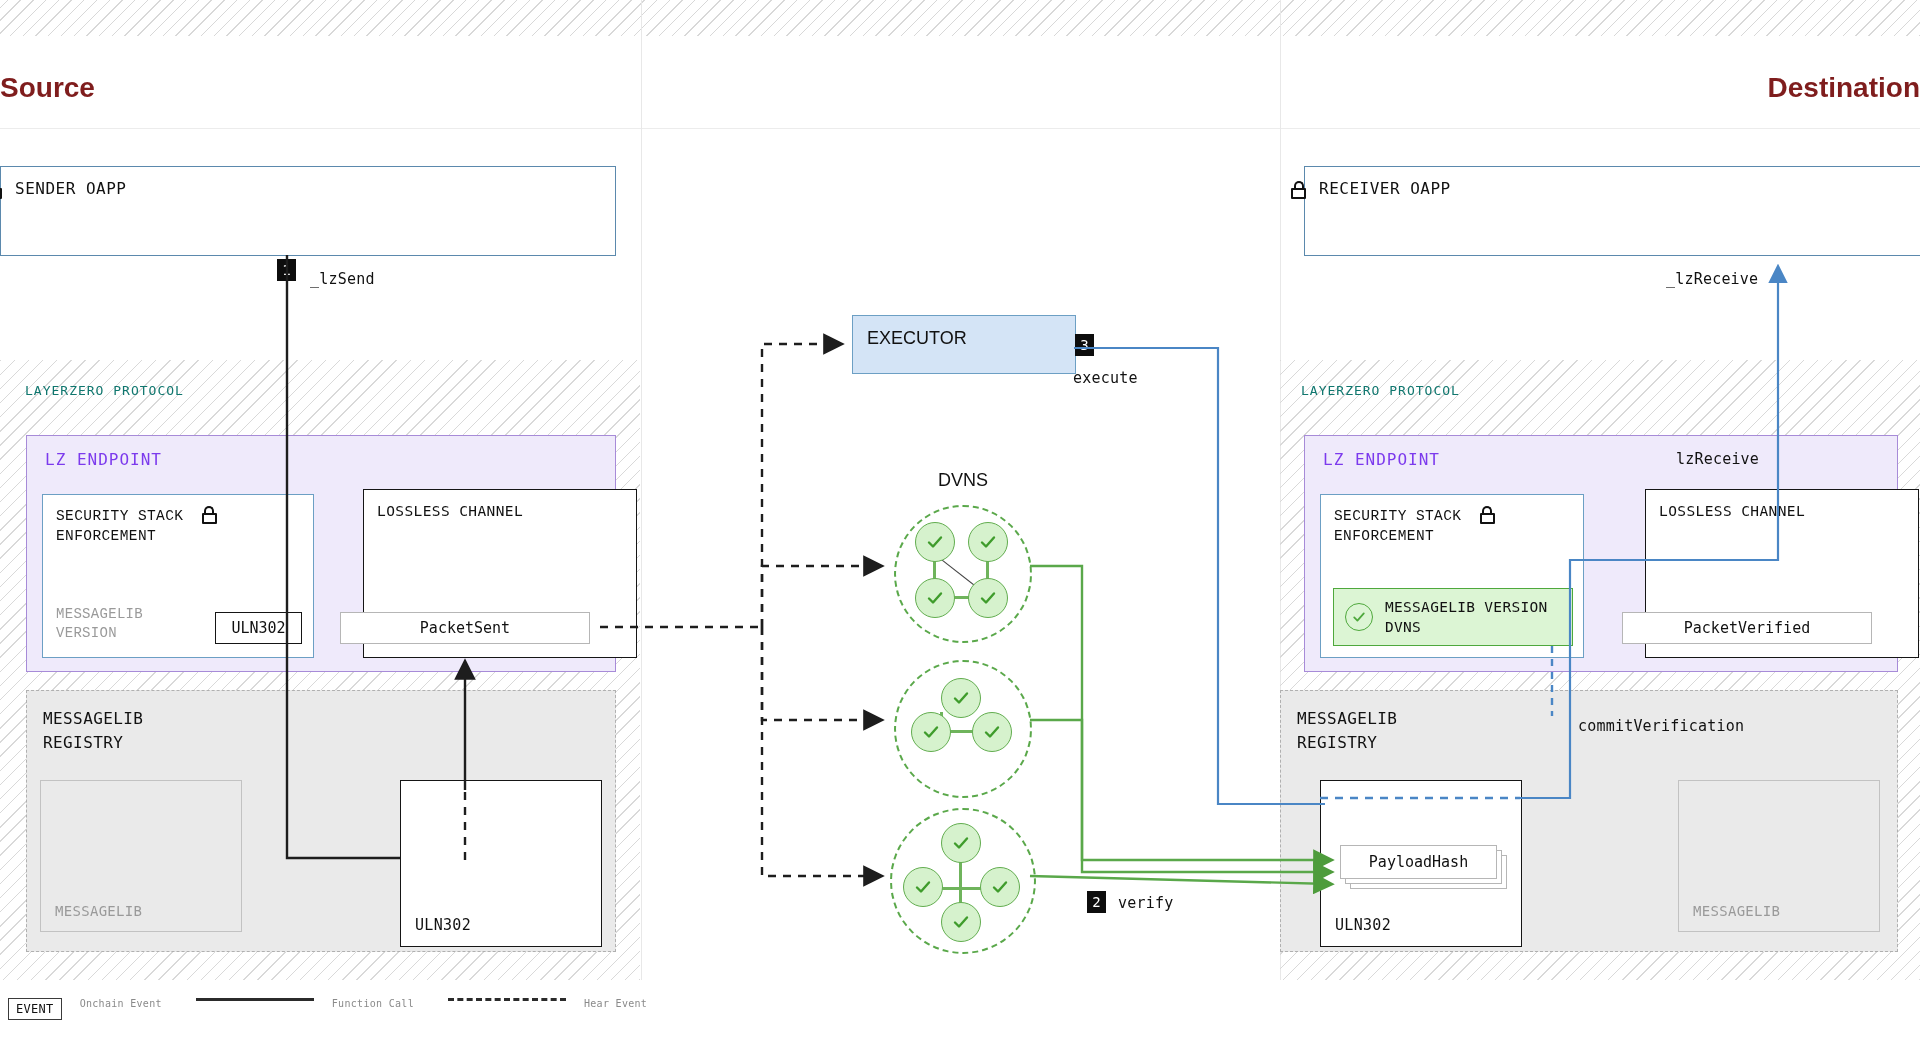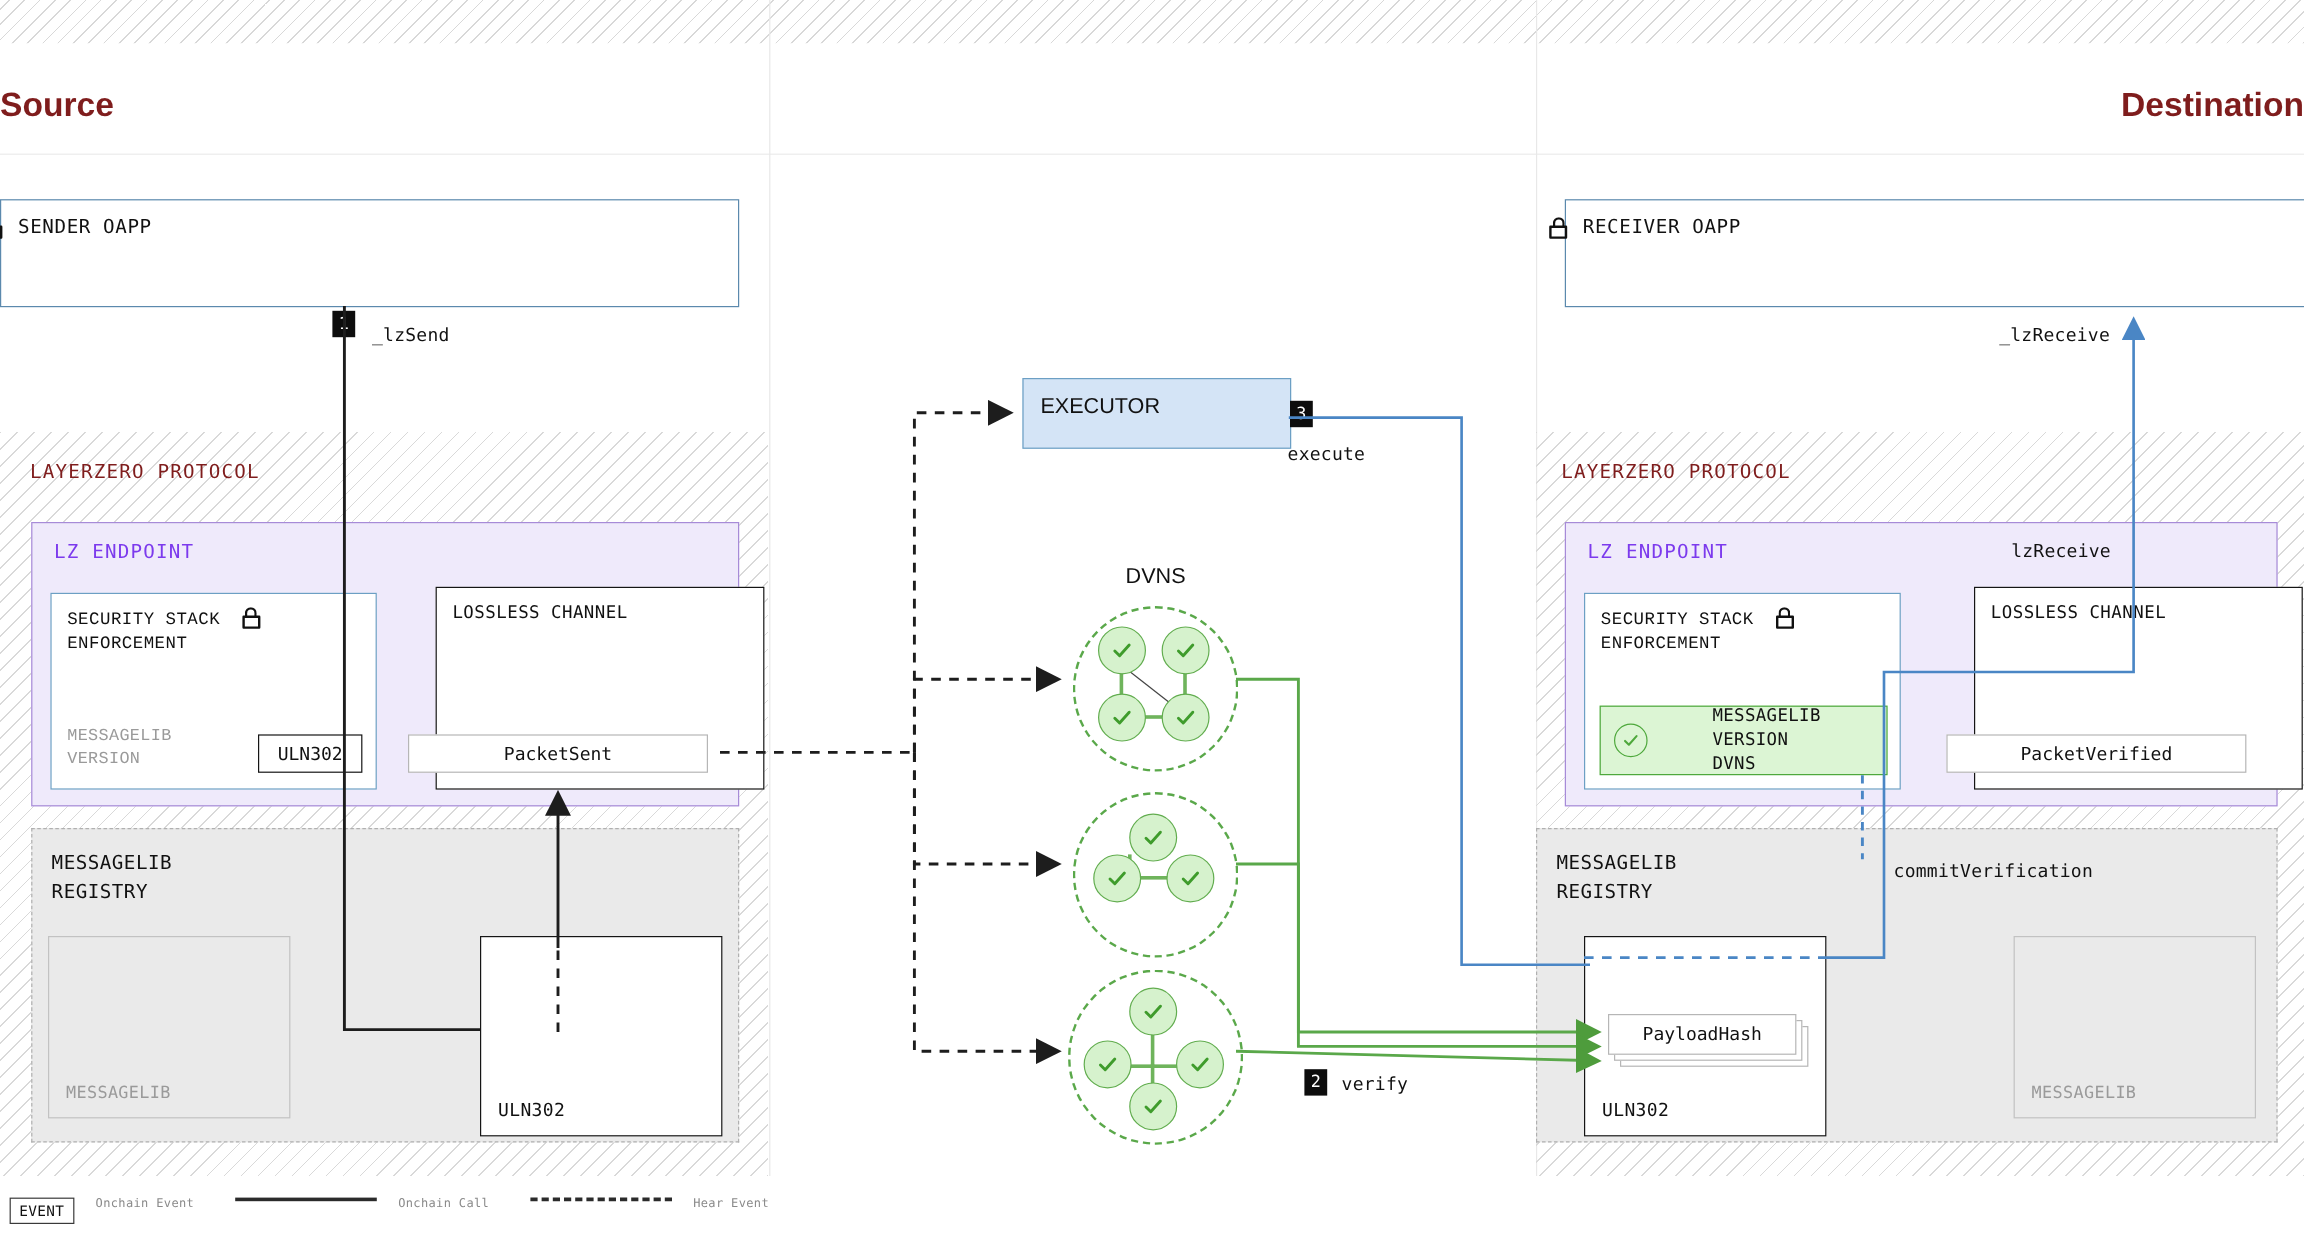--- a/index.html
+++ b/index.html
@@ -31,40 +31,40 @@
 
   
   .lock{display:inline-block;width:15px;height:18px;position:relative;}
   .lock:before{content:"";position:absolute;left:2.5px;top:0;width:10px;height:9px;
     border:2px solid #111;border-bottom:none;border-radius:6px 6px 0 0;box-sizing:border-box;}
   .lock:after{content:"";position:absolute;left:0;top:7px;width:15px;height:11px;
     border:2px solid #111;box-sizing:border-box;border-radius:1px;}
 
   
   .proto{position:absolute;border:0;}
-  .proto-lbl{position:absolute;font-size:16px;color:#7f1d1d;letter-spacing:1px;}
+  .proto-lbl{position:absolute;font-size:13px;color:#0f766e;letter-spacing:1px;}
 
   
   .endpoint{position:absolute;border:1px solid #a78bd8;background:#efeafb;}
   .endpoint .ttl{position:absolute;left:18px;top:14px;font-size:16px;color:#7c3aed;letter-spacing:1px;}
 
   .inner{position:absolute;background:#fff;}
   .inner.blue{border:1px solid #6c9fc4;font-family:Liberation Mono, monospace;}
   .inner.black{border:1px solid #151515;margin-left:35px;}
   .inner .hd{position:absolute;left:13px;top:11px;font-size:14.5px;color:#111;letter-spacing:.4px;line-height:20px;}
 
   .subtle{font-size:14px;color:#9a9a9a;line-height:19px;letter-spacing:.3px;}
 
   .chip{position:absolute;border:1px solid #151515;background:#fff;
         font-size:15px;color:#111;display:flex;align-items:center;justify-content:center;}
   .chip-grey{position:absolute;border:1px solid #b6b6b6;background:#fff;
         font-size:15px;color:#111;display:flex;align-items:center;justify-content:center;}
 
   
-  .greenrow{position:absolute;background:#dcf5d4;border:1px solid #4ea83c;display:flex;align-items:center;gap:42px;}
+  .greenrow{position:absolute;background:#dcf5d4;border:1px solid #4ea83c;display:flex;align-items:center;}
   .greenrow .ck{width:26px;height:26px;border-radius:50%;border:1.5px solid #4ea83c;
        margin-left:11px;display:flex;align-items:center;justify-content:center;flex:0 0 auto;}
   .greenrow .ck svg{display:block;}
   .greenrow .txt{margin-left:12px;font-size:14.5px;color:#111;line-height:20px;letter-spacing:.3px;}
 
   
   .registry{position:absolute;background:#eaeaea;border:1px dashed #b0b0b0;}
   .registry .ttl{position:absolute;left:16px;top:16px;font-size:16px;color:#111;line-height:24px;letter-spacing:.4px;}
   .ghost{position:absolute;border:1px solid #c2c2c2;background:#eaeaea;}
   .ghost .g{position:absolute;left:14px;bottom:12px;font-size:14px;color:#9a9a9a;letter-spacing:.3px;}
@@ -346,16 +346,16 @@
   <path d="M1520,798 L1570,798 L1570,630" stroke="#4a86c5" stroke-width="2.2" fill="none"></path>
   <path d="M1570,630 L1570,560 L1778,560 L1778,268" stroke="#4a86c5" stroke-width="2.2" fill="none" marker-end="url(#ablue)"></path>
 
   <path d="M1552,646 L1552,716" stroke="#4a86c5" stroke-width="2.4" fill="none" stroke-dasharray="7 6"></path>
 </svg>
 
 <div class="legend">
   <span class="evbox">EVENT</span>
   <span class="lt">Onchain Event</span>
   <span class="solidline"></span>
-  <span class="lt">Onchain Call</span>
+  <span class="lt">Function Call</span>
   <span class="dashline"></span>
   <span class="lt">Hear Event</span>
 </div>
 
 </body></html>

